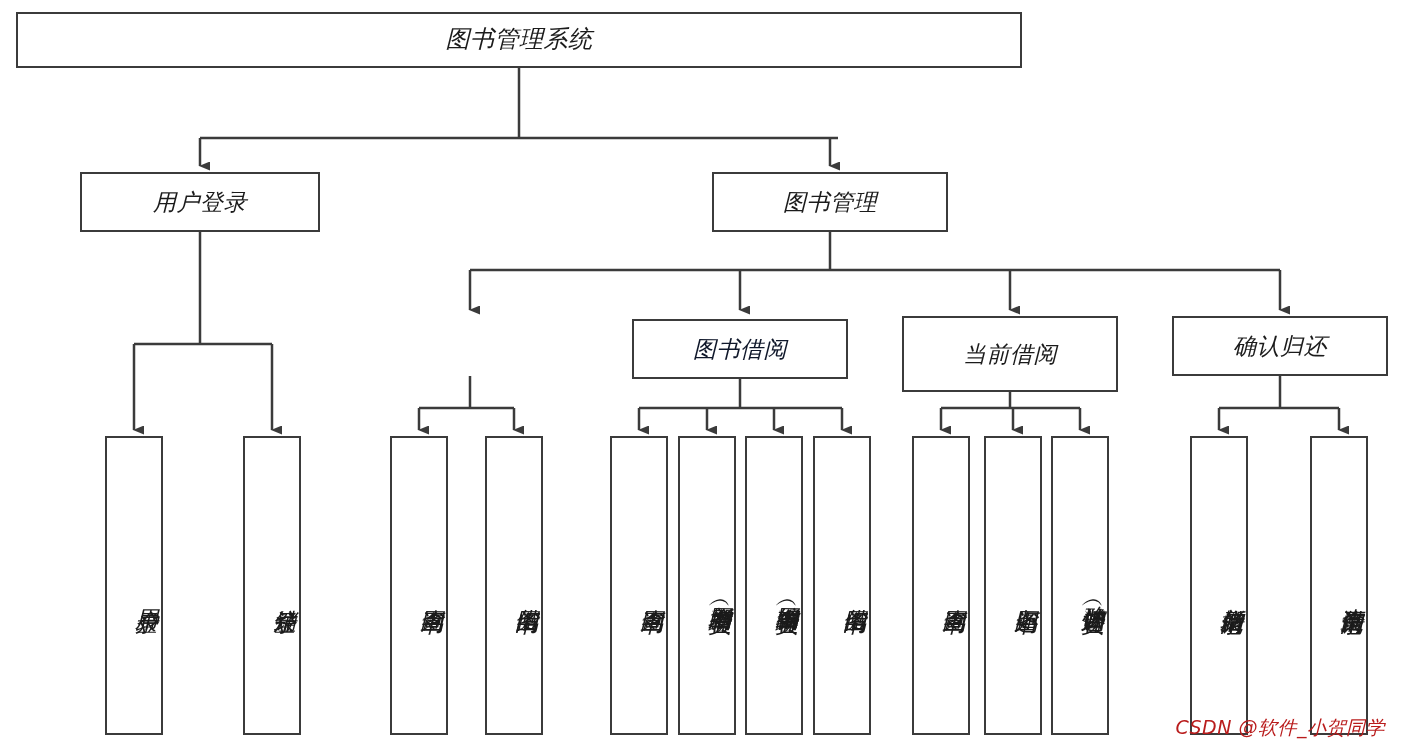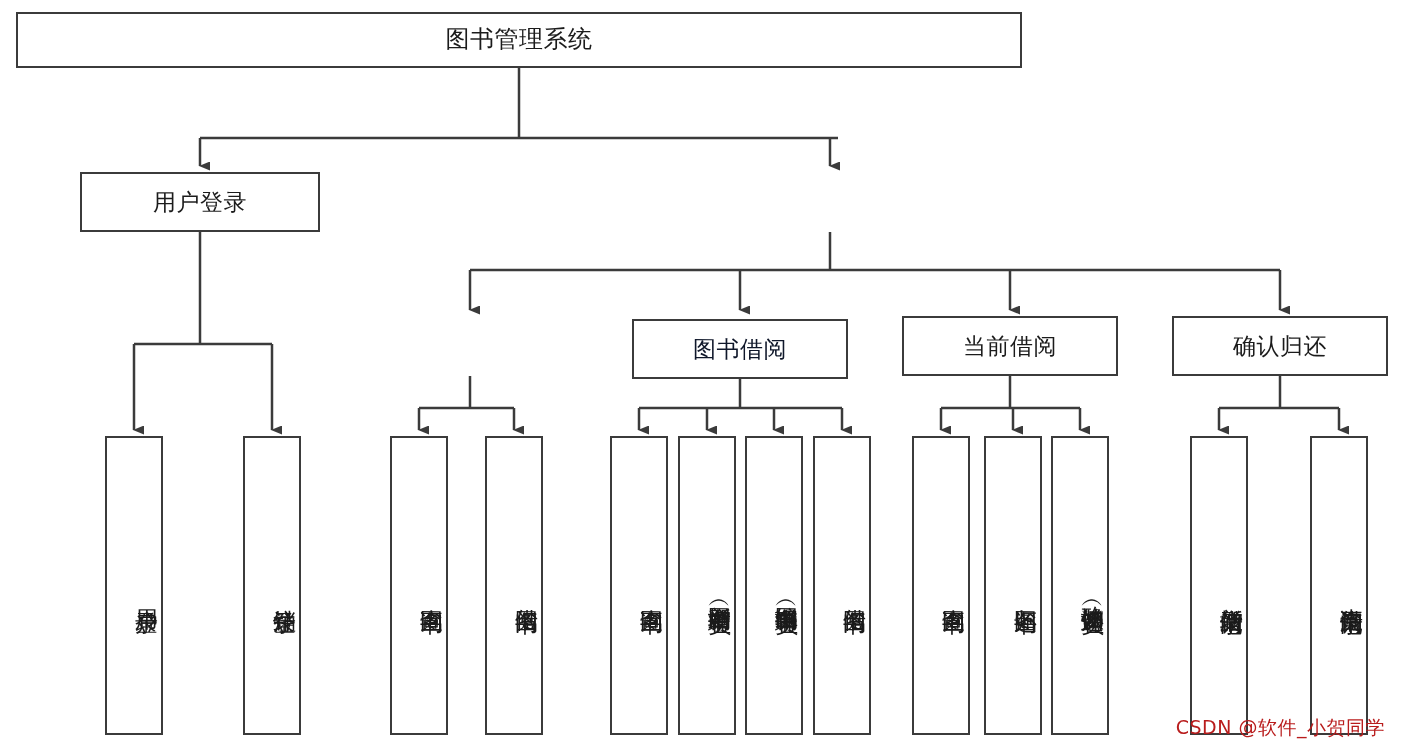--- a/index.html
+++ b/index.html
@@ -10,20 +10,21 @@
   }
   body {
     font-family: "DejaVu Sans", "Liberation Sans", sans-serif;
   }
   #diagram-root {
     position: relative;
     width: 1405px;
     height: 747px;
     background: #ffffff;
     overflow: hidden;
+    font-style: italic;
   }
   #diagram-svg {
     position: absolute;
     left: 0;
     top: 0;
     width: 1405px;
     height: 747px;
   }
   .node {
     position: absolute;
@@ -126,25 +127,28 @@
     </g>
   </svg>
 
   <div class="node node-h node-root" style="left: 16px; top: 12px; width: 1006px; height: 56px; border-color: rgb(59, 59, 59); color: rgb(27, 27, 27);">
     <span>图书管理系统</span>
   </div>
 
   <div class="node node-h" style="left: 80px; top: 172px; width: 240px; height: 60px; border-color: rgb(59, 59, 59); color: rgb(27, 27, 27);">
     <span>用户登录</span>
   </div>
+  <div class="node node-h" style="left: 712px; top: 172px; width: 236px; height: 60px; border-color: rgb(59, 59, 59); color: rgb(27, 27, 27);">
+    <span>图书管理</span>
+  </div>
 
   <div class="node node-h" style="left: 632px; top: 319px; width: 216px; height: 60px; border-color: rgb(59, 59, 59); color: #0f172a;">
     <span>图书借阅</span>
   </div>
-  <div class="node node-h" style="left: 902px; top: 316px; width: 216px; height: 60px; border-color: rgb(59, 59, 59); color: rgb(27, 27, 27);">
+  <div class="node node-h" style="left: 902px; top: 316px; width: 216px; height: 76px; border-color: rgb(59, 59, 59); color: rgb(27, 27, 27);">
     <span>当前借阅</span>
   </div>
   <div class="node node-h" style="left: 1172px; top: 316px; width: 216px; height: 60px; border-color: rgb(59, 59, 59); color: rgb(27, 27, 27);">
     <span>确认归还</span>
   </div>
 
   <div class="node node-v" style="left: 105px; top: 436px; width: 58px; height: 299px; border-color: rgb(59, 59, 59); color: rgb(27, 27, 27);">
     <span>用户登录</span>
   </div>
   <div class="node node-v" style="left: 243px; top: 436px; width: 58px; height: 299px; border-color: rgb(59, 59, 59); color: rgb(27, 27, 27);">

